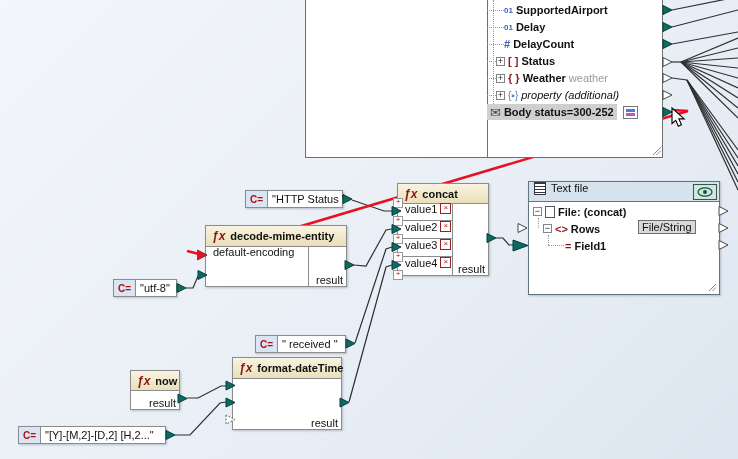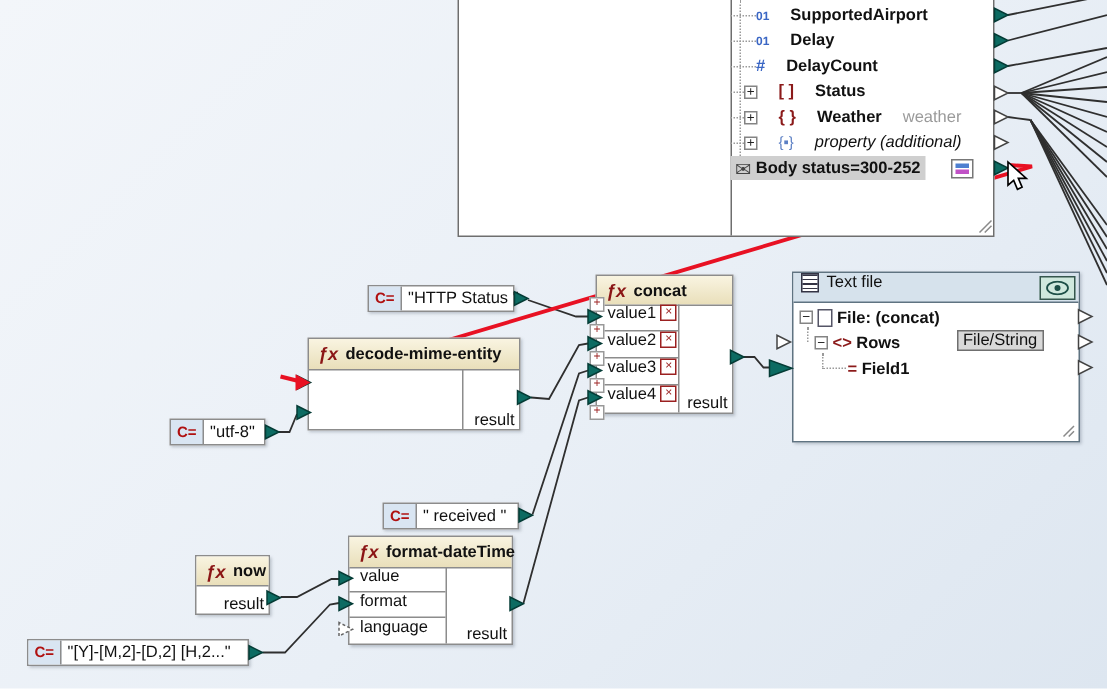--- a/index.html
+++ b/index.html
@@ -20,21 +20,21 @@
   .inrow.last{border-bottom:none}
   .resco{position:absolute;display:flex;align-items:flex-end;justify-content:flex-end;padding-right:3px;box-sizing:border-box}
   .del{width:9px;height:9px;border:1px solid #9b2020;color:#9b2020;font-size:8px;line-height:8px;text-align:center;flex:0 0 auto}
   .addbtn{position:absolute;width:8px;height:8px;background:#fff;border:1px solid #999;color:#9b2020;
     font-size:8px;line-height:6px;text-align:center;z-index:5}
   .constbox{position:absolute;height:18px;border:1px solid #8c8c8c;background:#fff;display:flex;align-items:center;z-index:2;
     box-shadow:1px 1px 2px rgba(90,100,115,.35);box-sizing:border-box}
   .clabel{background:#d9e5f2;color:#b01010;font-weight:bold;font-size:10px;padding:0 4px;height:100%;
     display:flex;align-items:center;border-right:1px solid #8c8c8c;box-sizing:border-box}
   .cval{padding:0 4px;white-space:nowrap}
-  .trow{position:absolute;height:16px;display:flex;align-items:center;gap:14px;z-index:3;white-space:nowrap}
+  .trow{position:absolute;height:16px;display:flex;align-items:center;gap:3px;z-index:3;white-space:nowrap}
   .b{font-weight:bold}
   .ico-blue{color:#3a66c4;font-size:8px;font-weight:bold}
   .ico-hash{color:#3a66c4;font-size:11px;font-weight:bold}
   .ico-red{color:#8b1a1a;font-weight:bold;font-size:11px}
   .ico-prop{color:#5b7fc4;font-size:10px}
   .ico-env{color:#444;font-size:13px;line-height:13px}
   .exp{width:9px;height:9px;border:1px solid #848484;background:#fff;font-size:9px;line-height:7px;text-align:center;color:#222;flex:0 0 auto;box-sizing:border-box}
   .ann{color:#9a9a9a}
   .ital{font-style:italic}
   .hl{background:#cfcfcf;padding:0 3px;display:flex;align-items:center;gap:3px;height:16px}
@@ -177,41 +177,33 @@
   <div class="addbtn" style="left:393px;top:234px">+</div>
   <div class="addbtn" style="left:393px;top:252px">+</div>
   <div class="addbtn" style="left:393px;top:270px">+</div>
 
   <div class="fnbox" style="left:205px;top:225px;width:140px;height:60px">
     <div class="fnhead" style="height:20px">
       <span class="fx">ƒx</span>
       <span>decode-mime-entity</span>
     </div>
     <div class="incol" style="top:20px;width:103px;height:40px">
+      <div class="inrow last" style="height:20px">
+        <span>default-encoding</span>
+      </div>
     </div>
     <div class="resco" style="left:103px;right:0;top:20px;bottom:0">
       <span>result</span>
     </div>
   </div>
 
   <div class="fnbox" style="left:232px;top:357px;width:108px;height:71px">
     <div class="fnhead" style="height:20px">
       <span class="fx">ƒx</span>
       <span>format-dateTime</span>
-    </div>
-    <div class="incol" style="top:20px;width:65px;height:51px">
-      <div class="inrow" style="height:17px">
-        <span>value</span>
-      </div>
-      <div class="inrow" style="height:17px">
-        <span>format</span>
-      </div>
-      <div class="inrow last" style="height:17px">
-        <span>language</span>
-      </div>
     </div>
     <div class="resco" style="left:65px;right:0;top:20px;bottom:0">
       <span>result</span>
     </div>
   </div>
 
   <div class="fnbox" style="left:130px;top:370px;width:48px;height:38px">
     <div class="fnhead">
       <span class="fx">ƒx</span>
       <span>now</span>

